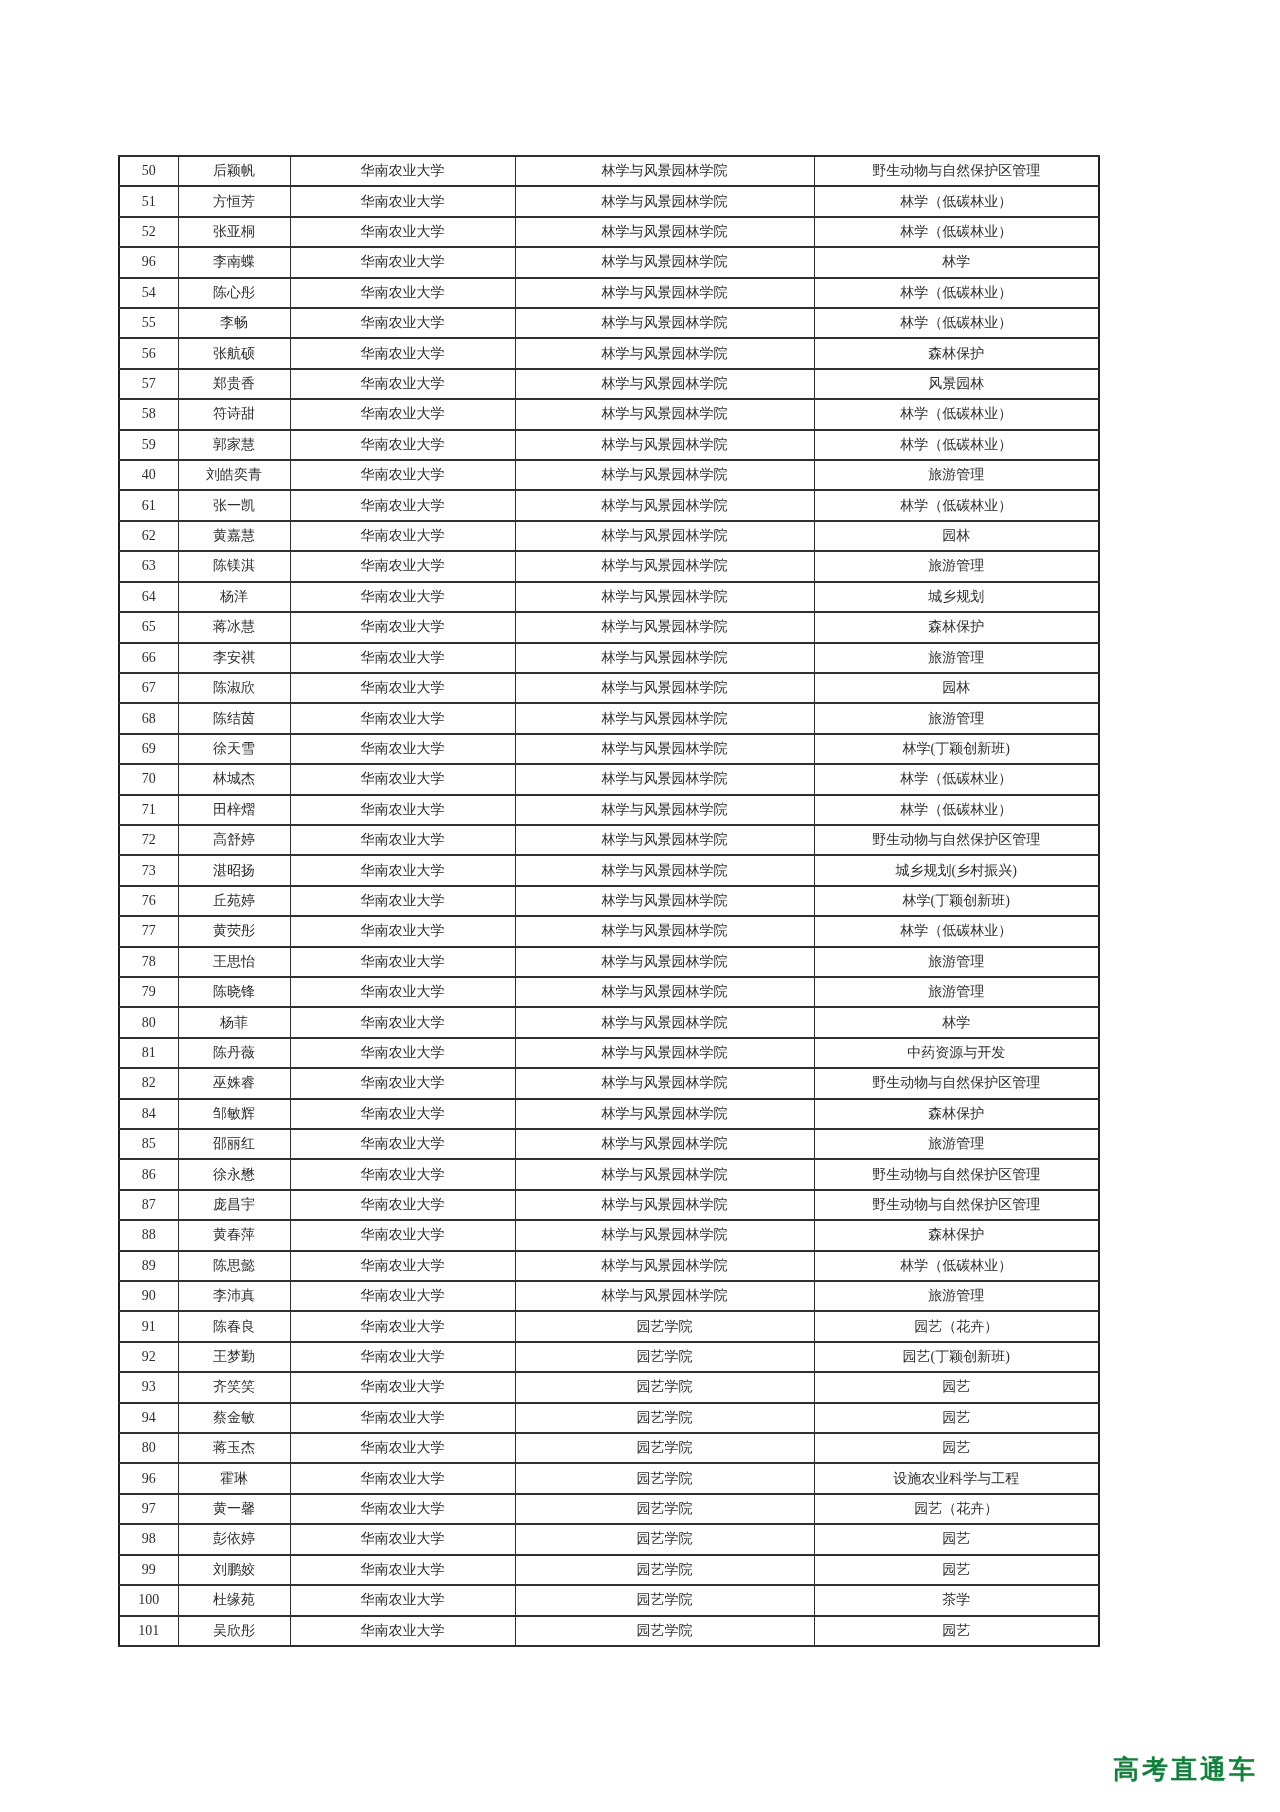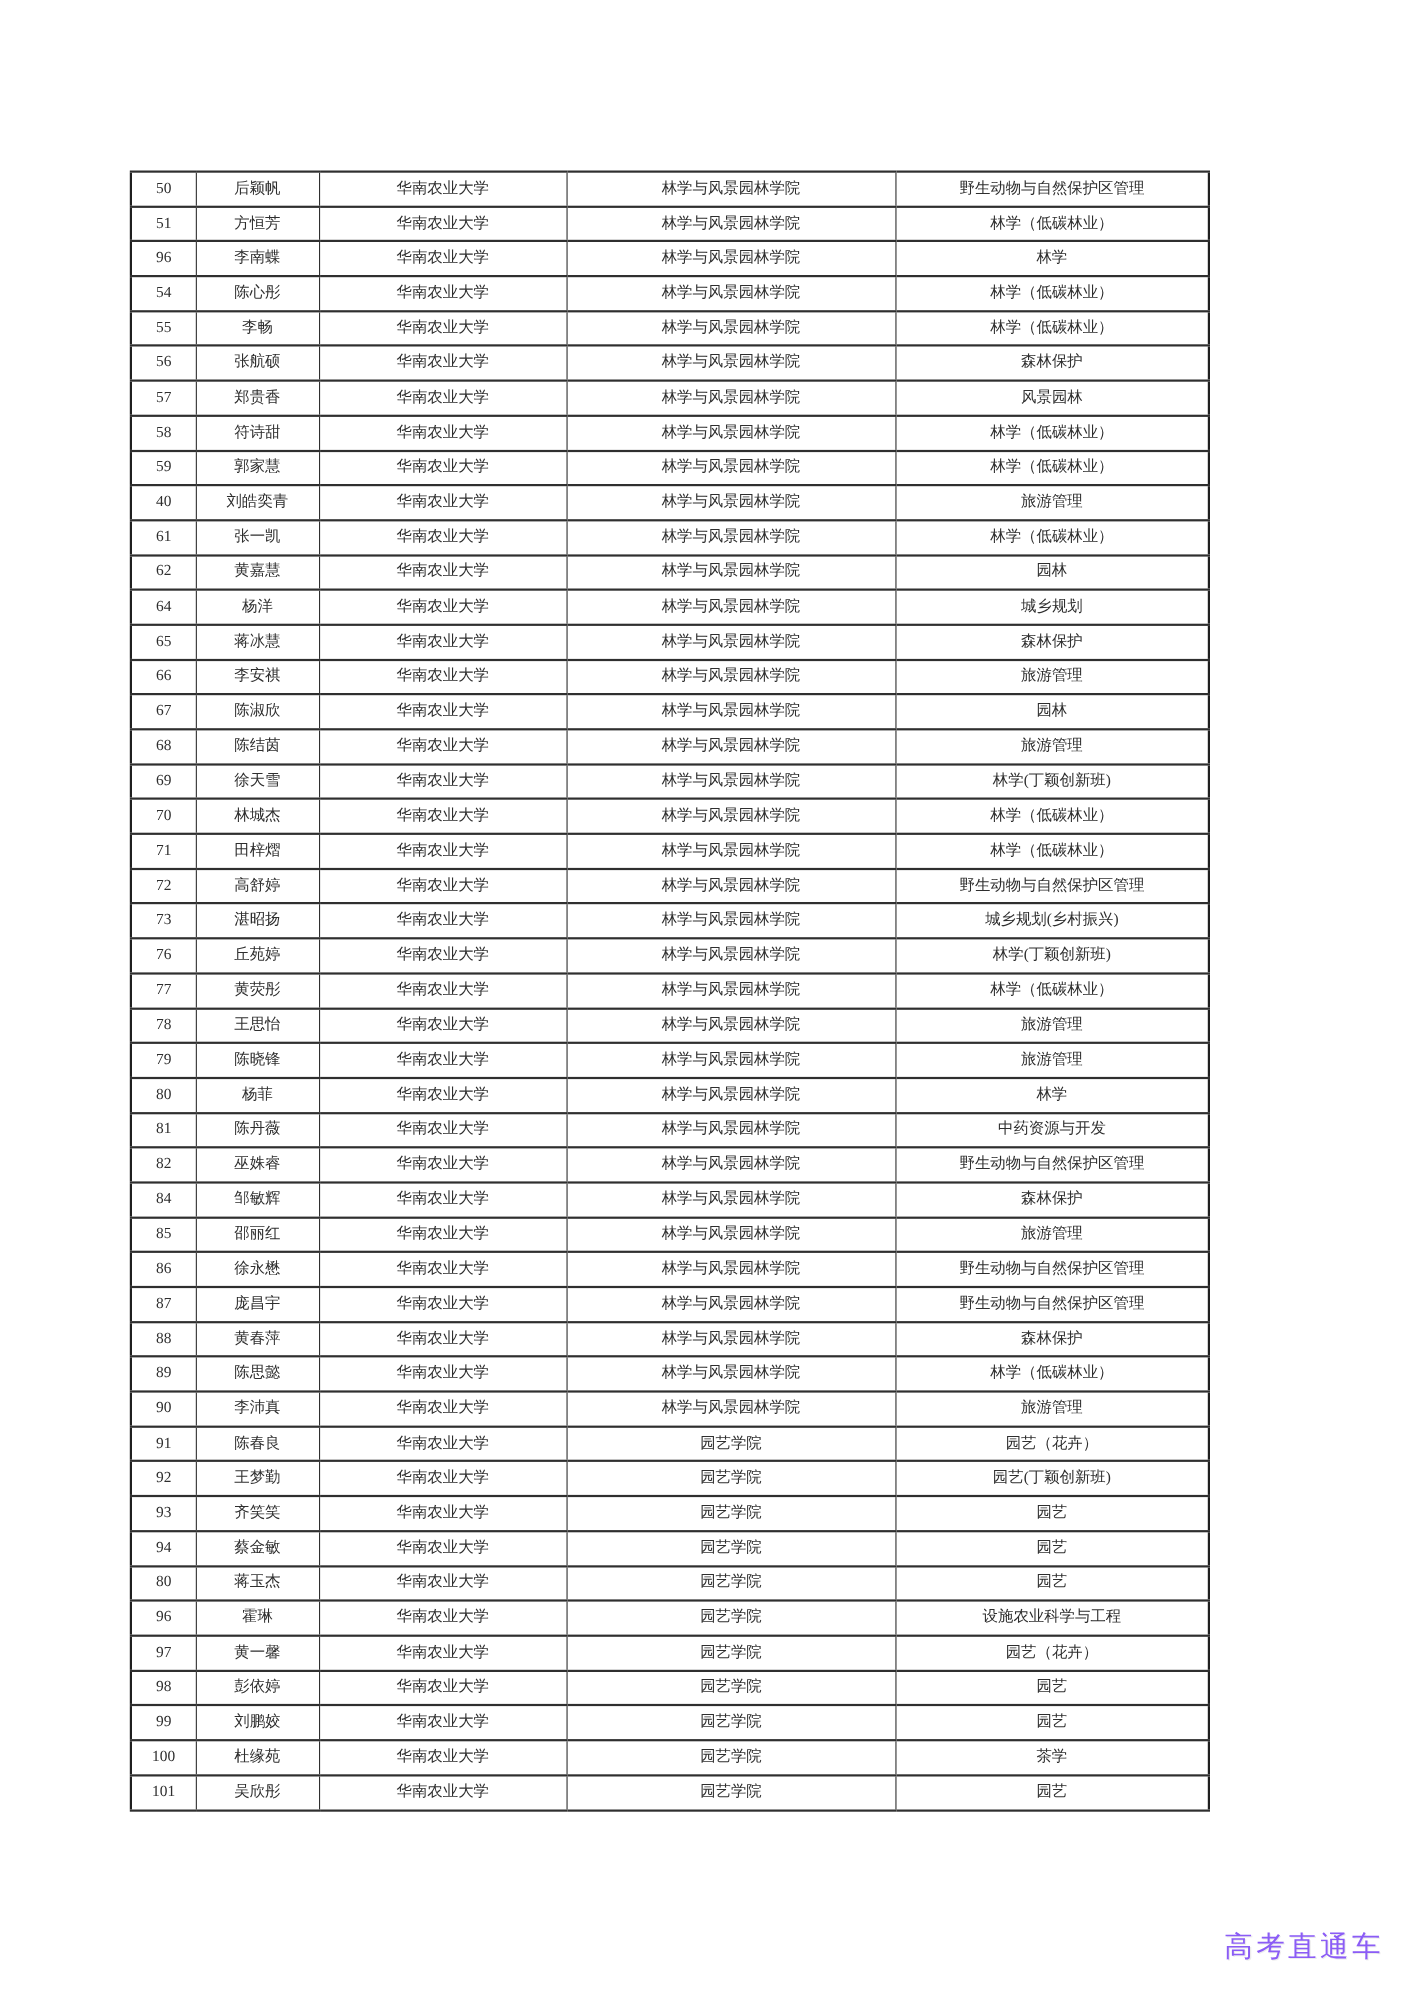--- a/index.html
+++ b/index.html
@@ -48,23 +48,24 @@
   .col-name  { width: 112px; }
   .col-univ  { width: 225px; }
   .col-coll  { width: 299px; }
   .col-major { width: 285px; }
   .watermark {
     position: absolute;
     right: 22px;
     bottom: 25px;
     font-size: 26px;
     letter-spacing: 3px;
-    color: #8b5cf6;
+    color: #15803d;
     text-shadow: 1px 1px 0 #ececec;
     font-family: "Liberation Sans", "DejaVu Sans", sans-serif;
+    font-weight: bold;
   }
 </style>
 </head>
 <body>
 
 <div class="page">
 
   <table class="roster-table">
     <colgroup>
       <col class="col-num">
@@ -82,20 +83,27 @@
       <td>野生动物与自然保护区管理</td>
     </tr>
         <tr>
       <td>51</td>
       <td>方恒芳</td>
       <td>华南农业大学</td>
       <td>林学与风景园林学院</td>
       <td>林学（低碳林业）</td>
     </tr>
         <tr>
+      <td>52</td>
+      <td>张亚桐</td>
+      <td>华南农业大学</td>
+      <td>林学与风景园林学院</td>
+      <td>林学（低碳林业）</td>
+    </tr>
+        <tr>
       <td>96</td>
       <td>李南蝶</td>
       <td>华南农业大学</td>
       <td>林学与风景园林学院</td>
       <td>林学</td>
     </tr>
         <tr>
       <td>54</td>
       <td>陈心彤</td>
       <td>华南农业大学</td>
@@ -150,20 +158,27 @@
       <td>华南农业大学</td>
       <td>林学与风景园林学院</td>
       <td>林学（低碳林业）</td>
     </tr>
         <tr>
       <td>62</td>
       <td>黄嘉慧</td>
       <td>华南农业大学</td>
       <td>林学与风景园林学院</td>
       <td>园林</td>
+    </tr>
+        <tr>
+      <td>63</td>
+      <td>陈镁淇</td>
+      <td>华南农业大学</td>
+      <td>林学与风景园林学院</td>
+      <td>旅游管理</td>
     </tr>
         <tr>
       <td>64</td>
       <td>杨洋</td>
       <td>华南农业大学</td>
       <td>林学与风景园林学院</td>
       <td>城乡规划</td>
     </tr>
         <tr>
       <td>65</td>

